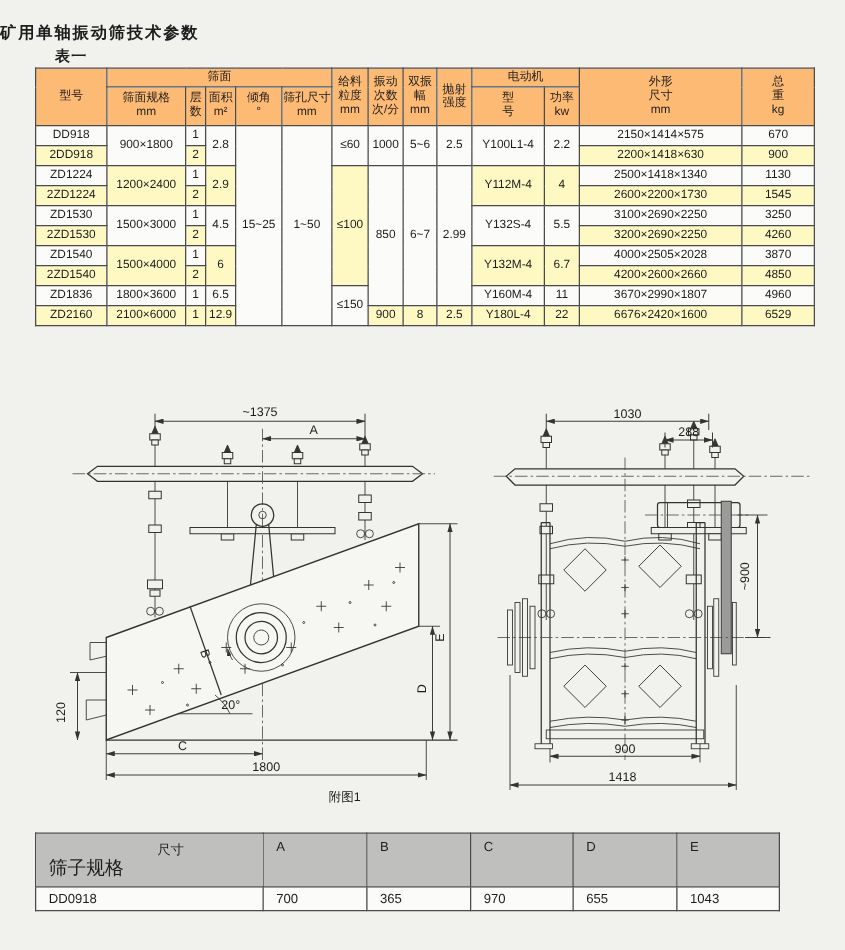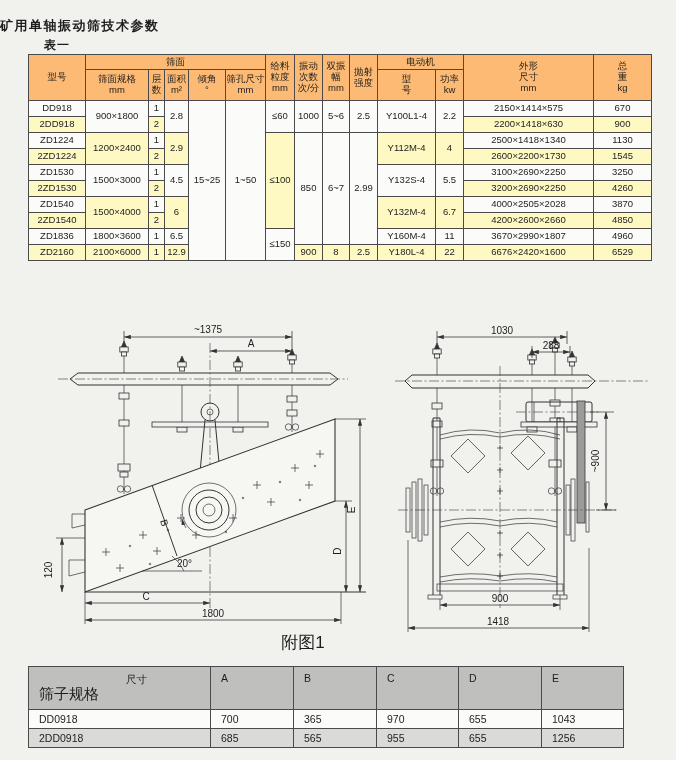--- a/index.html
+++ b/index.html
@@ -28,21 +28,21 @@
   tr.h1{height:15px} tr.h2{height:31px} tr.br{height:16px}
   .w{background:#fbfbf9} .g{background:#fef9c3}
   
   #figure{position:absolute;top:308px;left:0}
   .ln{stroke:#333;fill:none;stroke-width:1}
   .tn{stroke:#333;fill:none;stroke-width:.7}
   .dim{stroke:#3d3d3d;fill:none;stroke-width:.8}
   .cl{stroke:#555;fill:none;stroke-width:.7;stroke-dasharray:10 2.5 2 2.5}
   .lbl{font-size:10px;fill:#1d1d1d;font-family:"Liberation Sans","DejaVu Sans",sans-serif}
   .hw{fill:#f0f0ed;stroke:#333;stroke-width:.8}
-  #figure-caption{position:absolute;top:631px;left:263px;width:80px;text-align:center;font-size:17px}
+  #figure-caption{position:absolute;top:631px;left:263px;width:80px;text-align:left;font-size:10px}
   #unit-note{position:absolute;top:684px;left:520px;width:120px;text-align:center;font-size:11.5px}
   
   table.dims{
     position:absolute;top:666px;left:28px;width:595px;
     border-collapse:collapse;table-layout:fixed;font-size:10.5px;border:1.5px solid #333;
   }
   table.dims th,table.dims td{border:1px solid #4a4a4a;padding:0;font-weight:normal;overflow:hidden}
   table.dims th{background:#bfbfbe;height:37px;text-align:left;vertical-align:top;padding:5px 0 0 10px}
   table.dims td{height:18px;text-align:left;padding-left:10px}
   .rw{background:#fbfbf9} .rg{background:#dadad8}
@@ -482,22 +482,14 @@
     <th>E</th>
   </tr>
   <tr class="rw">
     <td>DD0918</td>
     <td>700</td>
     <td>365</td>
     <td>970</td>
     <td>655</td>
     <td>1043</td>
   </tr>
-  <tr class="rg">
-    <td>2DD0918</td>
-    <td>685</td>
-    <td>565</td>
-    <td>955</td>
-    <td>655</td>
-    <td>1256</td>
-  </tr>
 </tbody>
   </table>
 
 </body></html>

